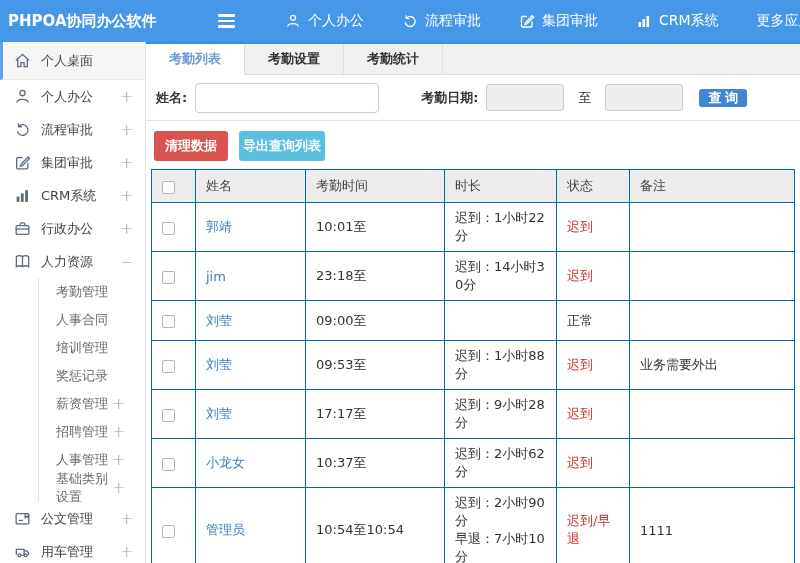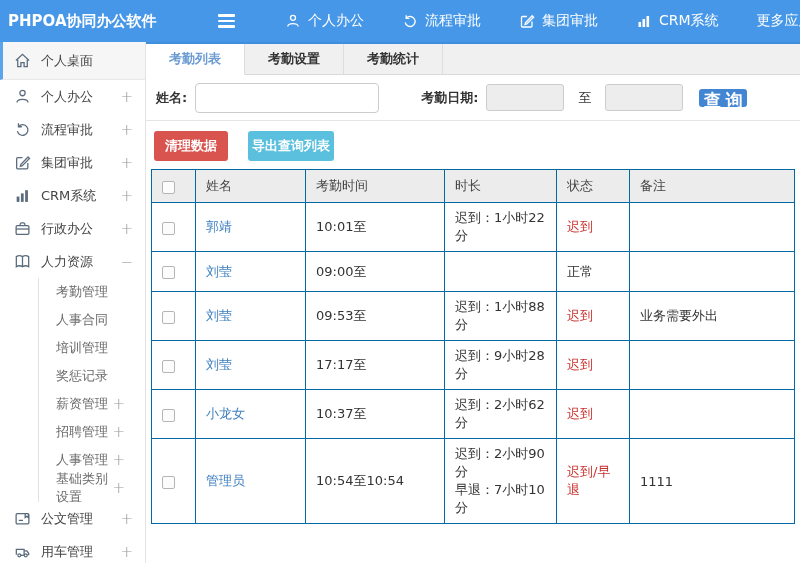--- a/index.html
+++ b/index.html
@@ -74,25 +74,25 @@
     padding:0 8px; font-size:13px; background:#fff; outline:none;
   }
   .lbl-date { margin-left:42px; }
   .inp-date {
     width:78px; height:27px; border:1px solid #ccc; border-radius:3px;
     background:#ededed; padding:0 6px; font-size:13px; outline:none;
   }
   .to-label { margin:0 14px; color:#333; }
   .btn-search {
     margin-left:16px; width:48px; height:18px; background:#4285d3; color:#fff;
-    border:none; border-radius:3px; font-size:17px; font-weight:bold; cursor:pointer;
+    border:none; border-radius:3px; font-size:13px; font-weight:bold; cursor:pointer;
     white-space:nowrap;
   }
   
-  .actions { display:flex; gap:20px; padding:10px 8px 8px 8px; }
+  .actions { display:flex; gap:11px; padding:10px 8px 8px 8px; }
   .btn-danger {
     background:#d9534f; color:#fff; border:none; border-radius:3px;
     padding:6px 11px; font-size:13px; font-weight:bold; cursor:pointer; white-space:nowrap;
   }
   .btn-info {
     background:#5bc0de; color:#fff; border:none; border-radius:3px;
     padding:6px 4px; font-size:13px; font-weight:bold; cursor:pointer; white-space:nowrap;
   }
   
   .table-wrap { margin:0 5px; flex:1; overflow:hidden; }
@@ -336,20 +336,31 @@
             <td>10:01至</td>
             <td>
                 <div>迟到：1小时22分</div>
                 <div></div>
               </td>
             <td><span class="red">迟到</span></td>
             <td></td>
           </tr>
           <tr>
             <td><span class="cb"></span></td>
+            <td><a class="name">jim</a></td>
+            <td>23:18至</td>
+            <td>
+                <div>迟到：14小时30分</div>
+                <div></div>
+              </td>
+            <td><span class="red">迟到</span></td>
+            <td></td>
+          </tr>
+          <tr>
+            <td><span class="cb"></span></td>
             <td><a class="name">刘莹</a></td>
             <td>09:00至</td>
             <td>
                 <div></div>
                 <div></div>
               </td>
             <td><span class="normal">正常</span></td>
             <td></td>
           </tr>
           <tr>

